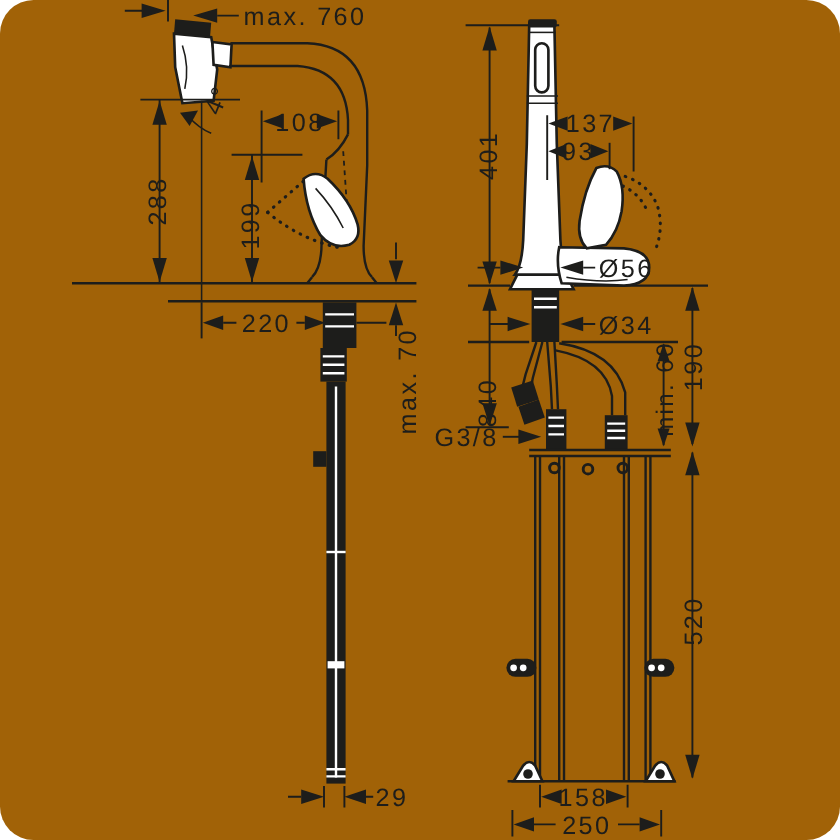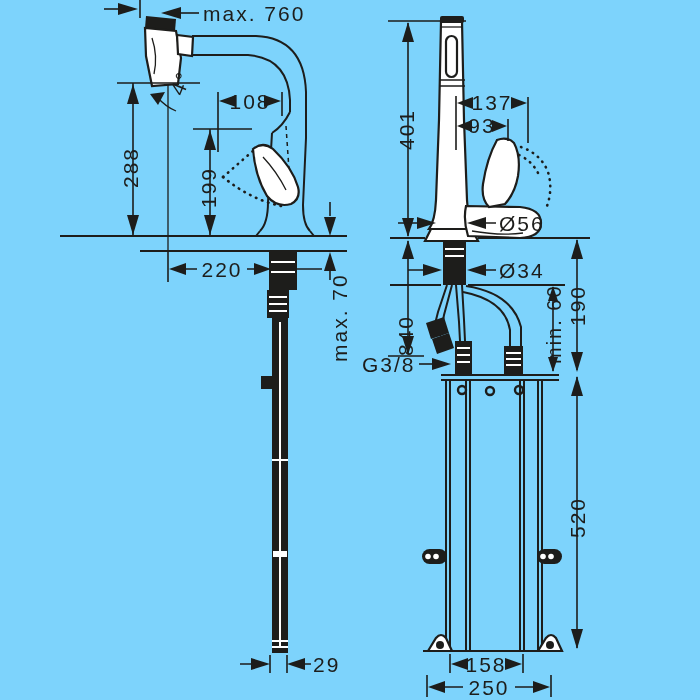--- a/index.html
+++ b/index.html
@@ -1,18 +1,18 @@
 <!DOCTYPE html>
 <html><head>
 <meta charset="utf-8">
 <style>
   html,body{margin:0;padding:0;background:#ffffff;}
   .canvas{
-    position:relative;width:700px;height:700px;background:#7dd3fc;
-    font-family:"Liberation Sans",sans-serif;overflow:hidden;
+    position:relative;width:700px;height:700px;background:#a16207;
+    font-family:"Liberation Sans",sans-serif;overflow:hidden;border-radius:28px;
   }
   svg text{
     fill:#1d1d1b;
     font-family:"Liberation Sans",sans-serif;
     font-size:21px;
     letter-spacing:2px;
   }
   svg .ln   {stroke:#1d1d1b;stroke-width:2;fill:none;}
   svg .ln2  {stroke:#1d1d1b;stroke-width:2.2;fill:none;}
   svg .lnw  {stroke:#1d1d1b;stroke-width:2.2;fill:#ffffff;}

